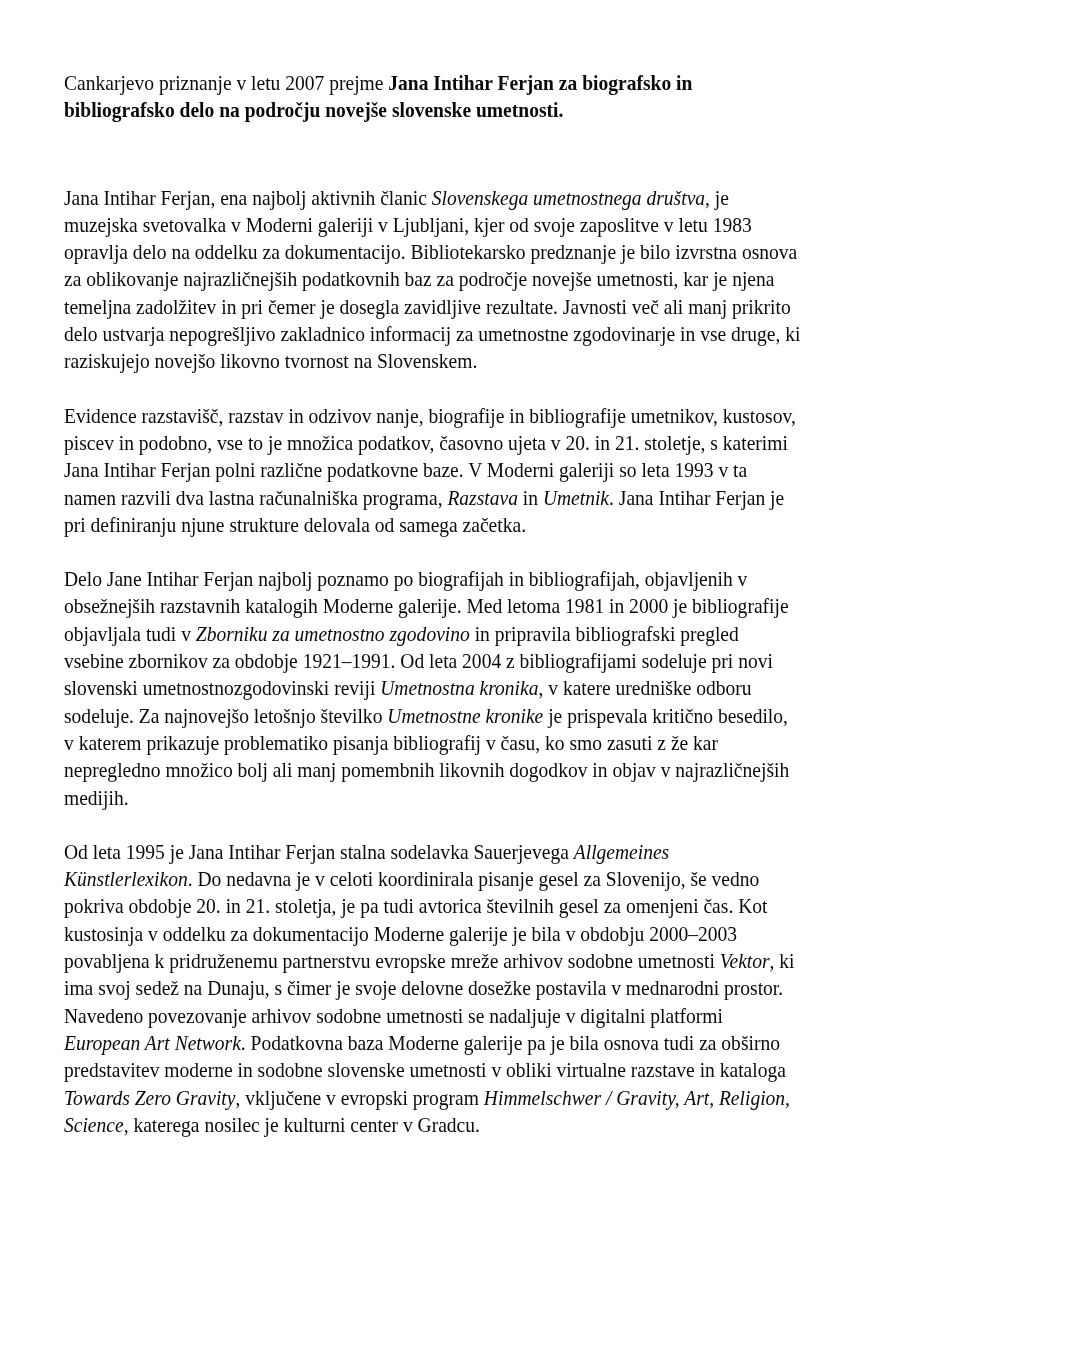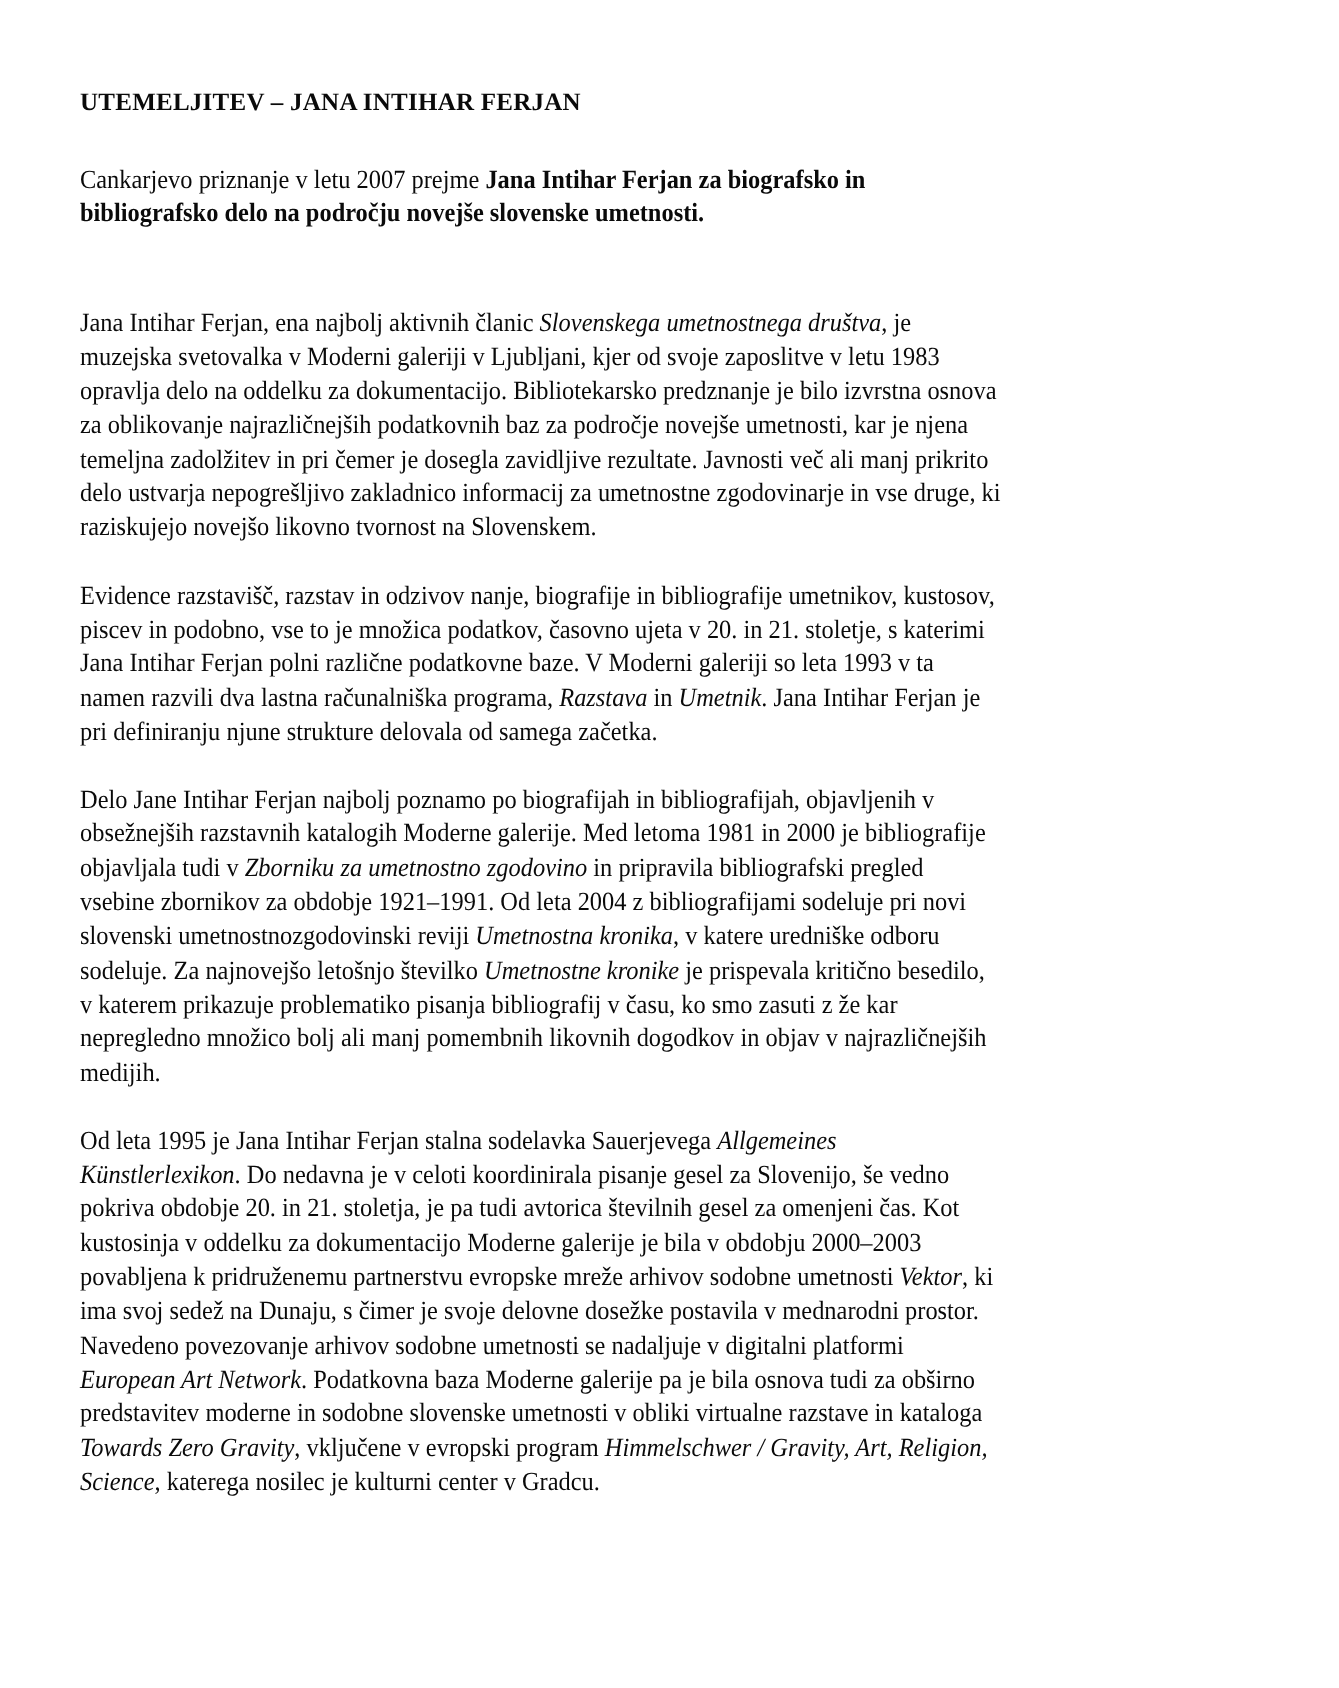--- a/index.html
+++ b/index.html
@@ -18,21 +18,20 @@
     }
     .p.intro { margin-bottom: 60px; }
     .line { display: block; white-space: nowrap; }
     b { font-weight: bold; }
     i { font-style: italic; }
   </style>
 </head>
 <body>
 
 <div class="page">
-  <div class="title">UTEMELJITEV – JANA INTIHAR FERJAN</div>
 
   <div class="p intro">
     <span class="line"><span>Cankarjevo priznanje v letu 2007 prejme </span><b>Jana Intihar Ferjan za biografsko in</b></span>
     <span class="line"><b>bibliografsko delo na področju novejše slovenske umetnosti.</b></span>
   </div>
 
   <div class="p">
     <span class="line"><span>Jana Intihar Ferjan, ena najbolj aktivnih članic </span><i>Slovenskega umetnostnega društva</i><span>, je</span></span>
     <span class="line">muzejska svetovalka v Moderni galeriji v Ljubljani, kjer od svoje zaposlitve v letu 1983</span>
     <span class="line">opravlja delo na oddelku za dokumentacijo. Bibliotekarsko predznanje je bilo izvrstna osnova</span>

